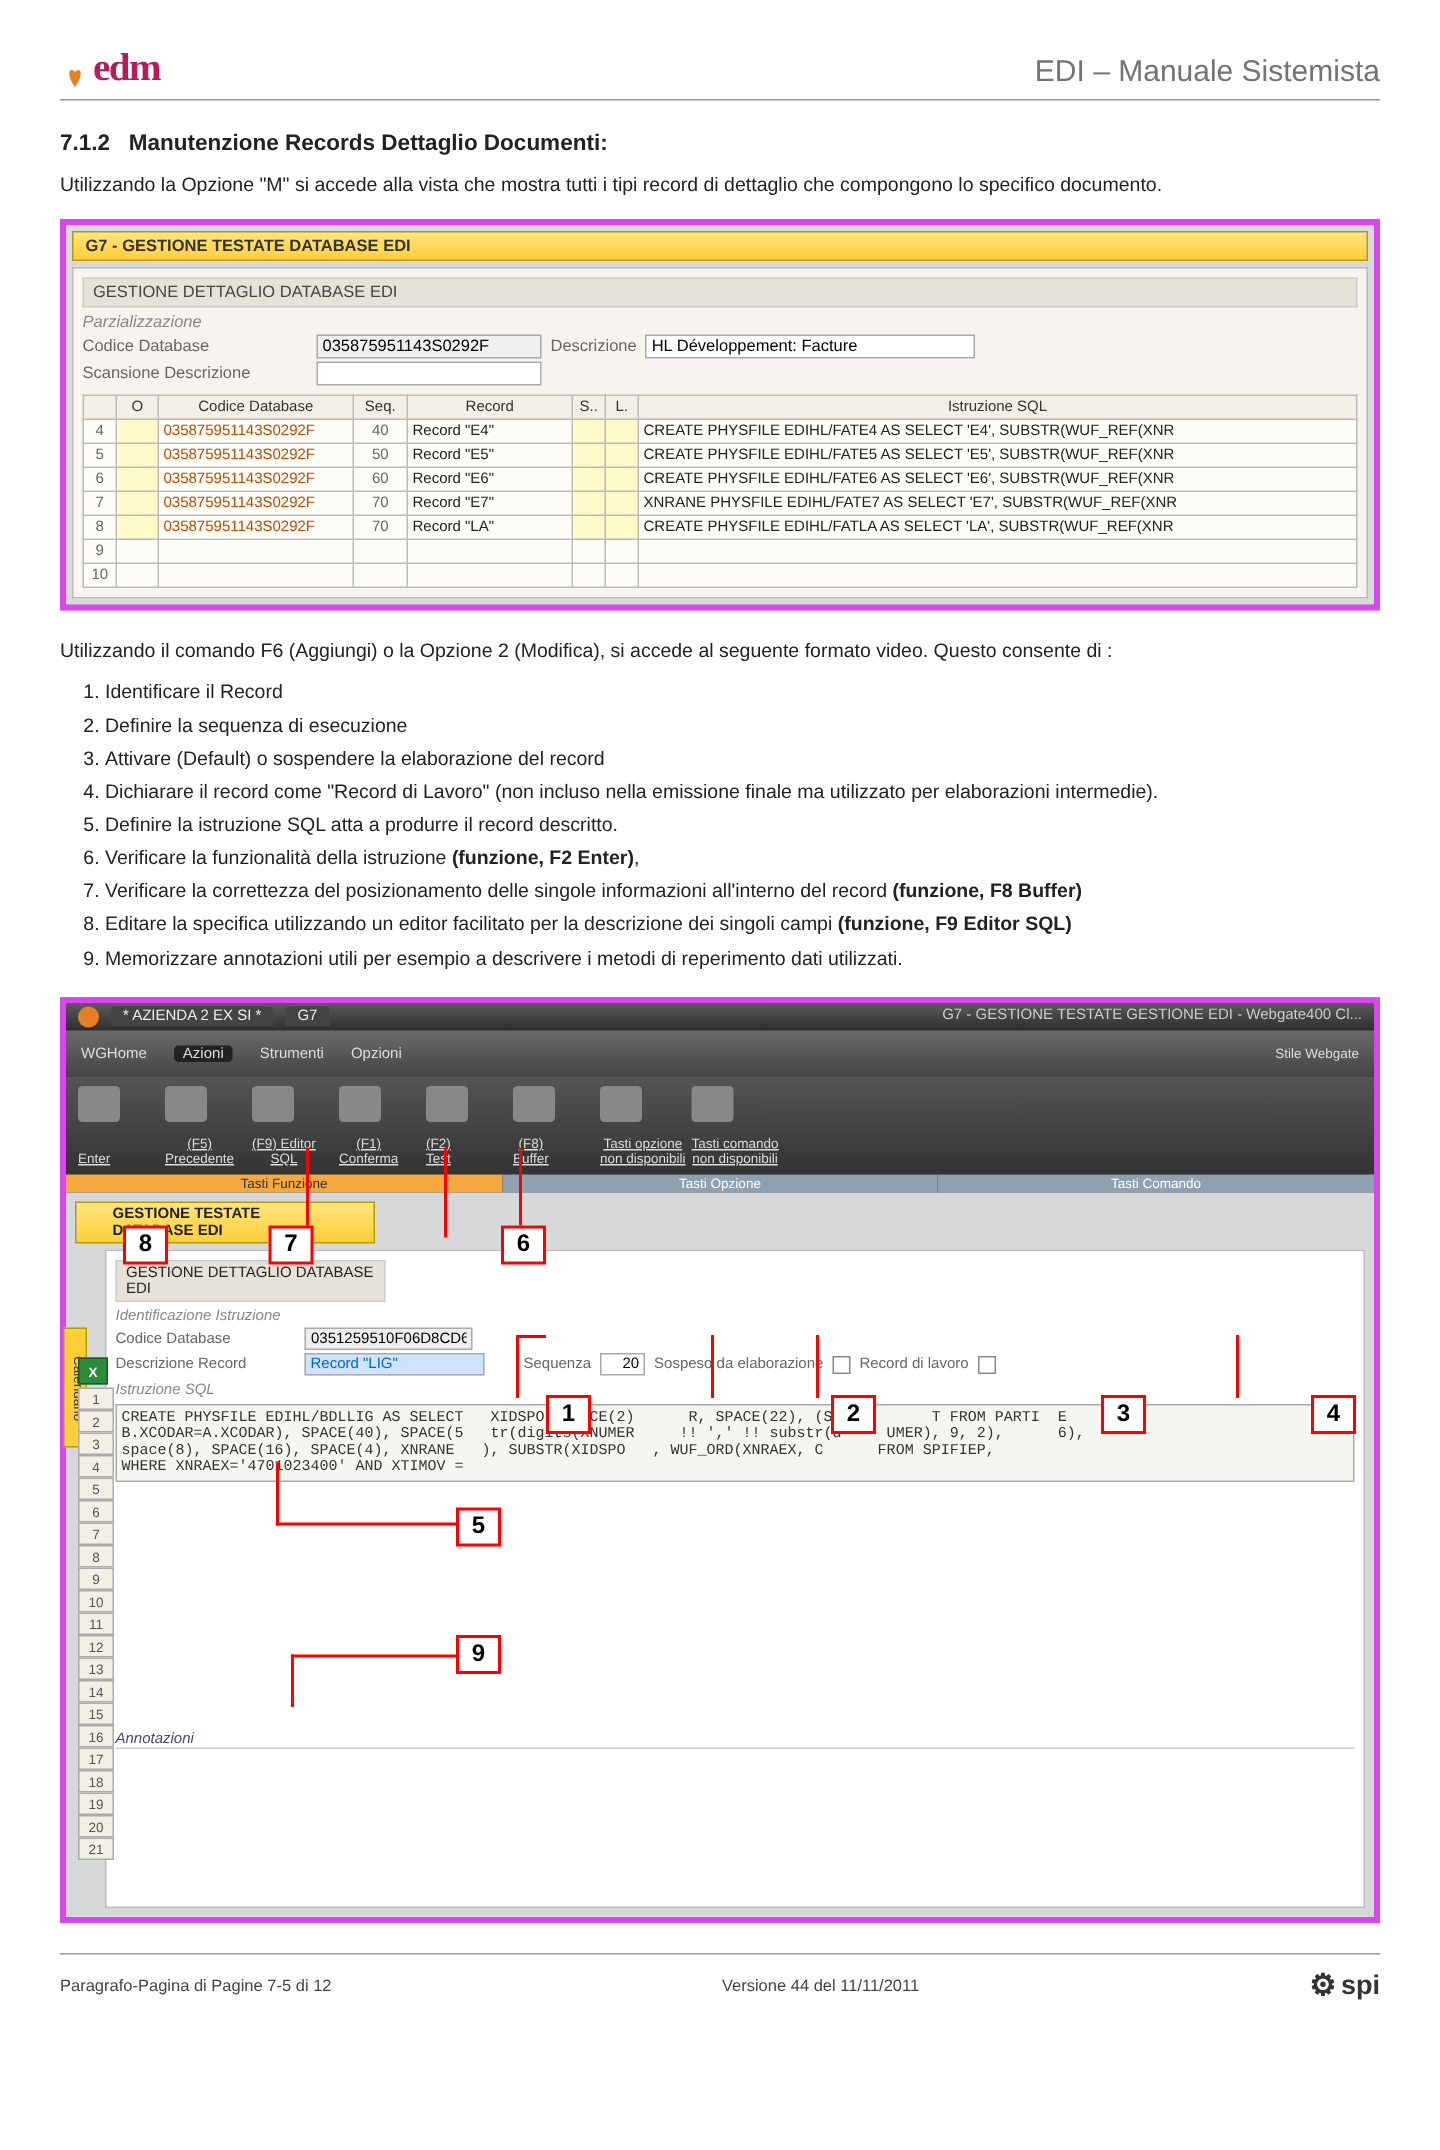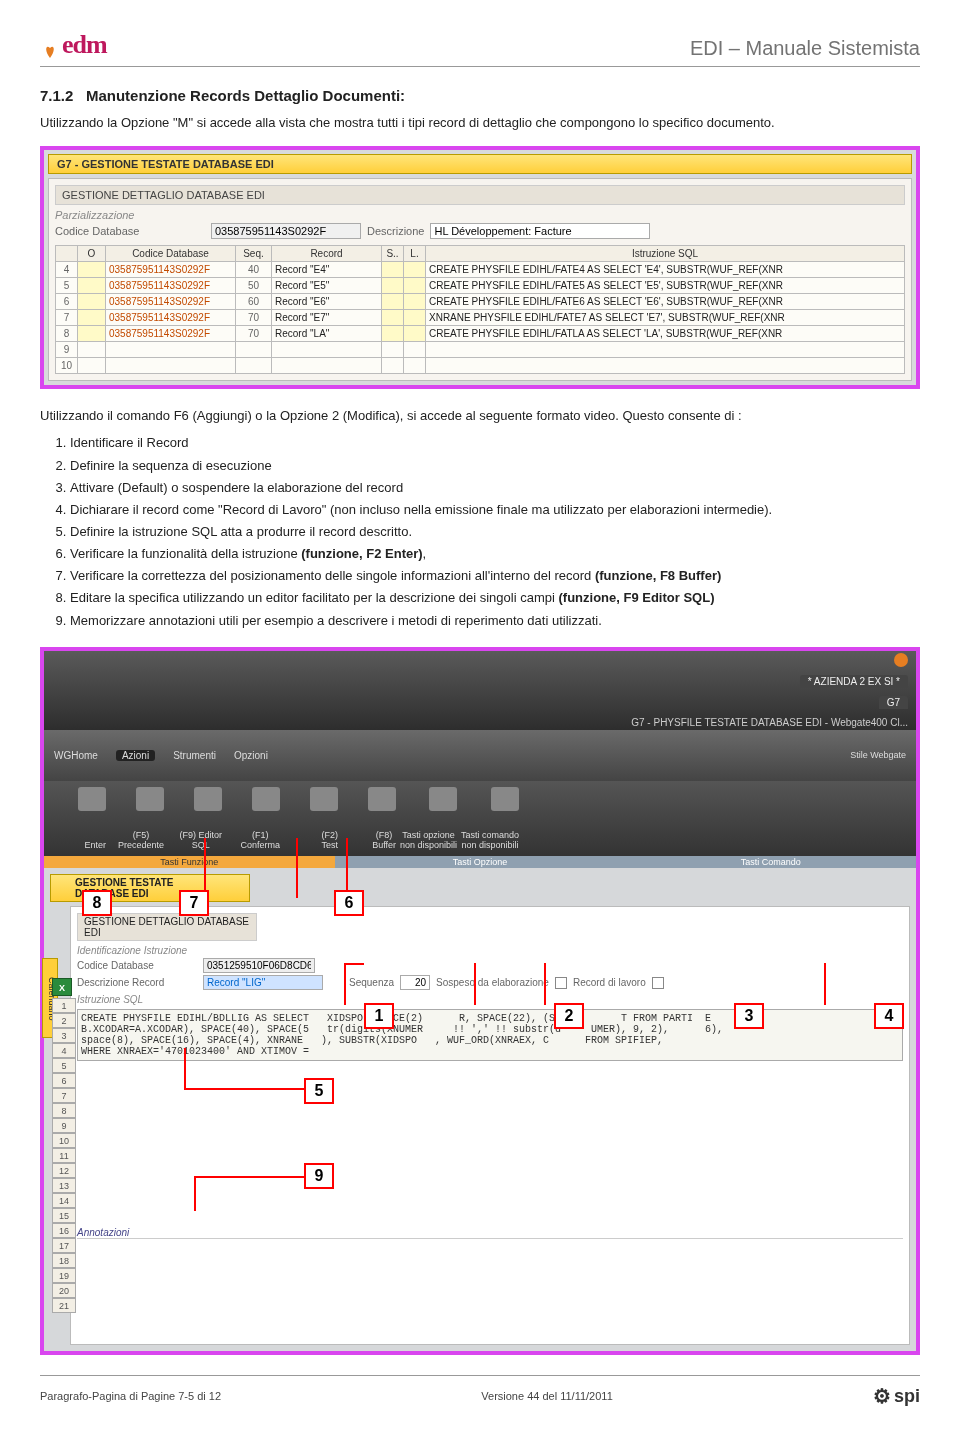--- a/index.html
+++ b/index.html
@@ -27,26 +27,26 @@
   .ss1-table th, .ss1-table td { border: 1px solid #bbb; padding: 2px 3px; background: #fdfcf7; white-space: nowrap; overflow: hidden; text-align: left; }
   .ss1-table th { background: #f3efe5; color: #333; font-weight: normal; text-align: center; }
   .ss1-table td.num { text-align: center; color: #666; }
   .ss1-table td.cd { color: #c24a00; }
   .ss1-table td.nc { background:#fffac8; }
   .midtext { font-size: 13px; line-height: 1.4; margin-bottom: 8px; }
   ol.steps { margin-left: 30px; font-size: 13px; line-height: 1.55; margin-bottom: 16px; }
   ol.steps li { margin-bottom: 2px; }
   
   .ss2 { background: #2a2a2a; position: relative; font-size: 11px; }
-  .ss2-top { background: linear-gradient(#5a5a5a,#2d2d2d); color: #ddd; padding: 2px 8px; display:flex; align-items:flex-end; gap:8px;flex-direction:column; }
+  .ss2-top { background: linear-gradient(#5a5a5a,#2d2d2d); color: #ddd; padding: 2px 8px; display:flex; align-items:flex-start; gap:8px; }
   .ss2-top .tab { background: #444; color:#eee; padding:1px 8px; border-radius:3px 3px 0 0; font-size:10px; }
   .ss2-top .right { margin-left:auto; font-size:10px; color:#ccc; }
-  .ss2-menubar { background: linear-gradient(#6a6a6a,#444); color:#ddd; font-size:10px; padding:20px 10px; display:flex; gap:18px; }
+  .ss2-menubar { background: linear-gradient(#6a6a6a,#444); color:#ddd; font-size:10px; padding:10px 10px; display:flex; gap:18px; }
   .ss2-toolbar { background: linear-gradient(#555,#333); padding: 6px 8px; display:flex; gap:4px; }
-  .tbtn { display:flex; flex-direction:column; align-items:flex-end; color:#ddd; font-size:9px; min-width:54px; gap:20px; }
+  .tbtn { display:flex; flex-direction:column; align-items:flex-start; color:#ddd; font-size:9px; min-width:54px; gap:10px;text-decoration:underline; }
   .tbtn .ic { width:28px; height:24px; background:#888; border-radius:3px; }
   .tbtn .lab { text-align:center; line-height:1.1; }
   .ss2-ribbonlabels { display:flex; font-size:9px; }
   .ss2-ribbonlabels span { flex:1; text-align:center; padding:1px; }
   .rl1 { background:#f4a83d; color:#333; }
   .rl2 { background:#8fa0b0; color:#fff; }
   .rl3 { background:#8fa0b0; color:#fff; }
   .ss2-body { position:relative; background:#d6d8da; padding:6px; min-height:420px; }
   .panel1 { background: linear-gradient(#ffe57a,#ffcf3a); padding:2px 24px; font-size:10px; font-weight:bold; border:1px solid #b89b00; margin-bottom:4px; width:200px; }
   .panel2wrap { background:#fff; border:1px solid #bbb; padding:6px; margin-left:20px; }
@@ -95,20 +95,24 @@
     <div class="ss1-panel">
       <div class="ss1-subtitle">GESTIONE DETTAGLIO DATABASE EDI</div>
       <div class="ss1-form">
         <div class="grp">Parzializzazione</div>
         <div class="row">
           <span class="lbl">Codice Database</span>
           <input type="text" readonly="" style="width: 150px;" value="035875951143S0292F">
           <span>Descrizione</span>
           <input type="text" readonly="" style="width: 220px; background: rgb(255, 255, 255);" value="HL Développement: Facture">
         </div>
+        <div class="row">
+          <span class="lbl">Scansione Descrizione</span>
+          <input type="text" style="width: 150px; background: rgb(255, 255, 255);">
+        </div>
       </div>
       <table class="ss1-table">
         <colgroup>
             <col style="width:22px">
             <col style="width:28px">
             <col style="width:130px">
             <col style="width:36px">
             <col style="width:110px">
             <col style="width:22px">
             <col style="width:22px">
@@ -214,21 +218,21 @@
       <li>Verificare la correttezza del posizionamento delle singole informazioni all'interno del record <b>(funzione, F8 Buffer)</b></li>
       <li>Editare la specifica utilizzando un editor facilitato per la descrizione dei singoli campi <b>(funzione, F9 Editor SQL)</b></li>
       <li>Memorizzare annotazioni utili per esempio a descrivere i metodi di reperimento dati utilizzati.</li>
     </ol>
 
   <div class="screenshot ss2">
     <div class="ss2-top">
       <span style="width:14px;height:14px;background:#e67e22;border-radius:50%;display:inline-block"></span>
       <span class="tab">* AZIENDA 2 EX SI *</span>
       <span class="tab">G7</span>
-      <span class="right">G7 - PHYSFILE TESTATE DATABASE EDI - Webgate400 Cl...</span>
+      <span class="right">G7 - GESTIONE TESTATE GESTIONE EDI - Webgate400 Cl...</span>
     </div>
     <div class="ss2-menubar">
       <span>WGHome</span>
       <span style="background:#222;padding:0 6px;border-radius:3px">Azioni</span>
       <span>Strumenti</span>
       <span>Opzioni</span>
       <span style="margin-left:auto;font-size:9px">Stile Webgate</span>
     </div>
     <div class="ss2-toolbar" id="ss2toolbar">
         <div class="tbtn">

